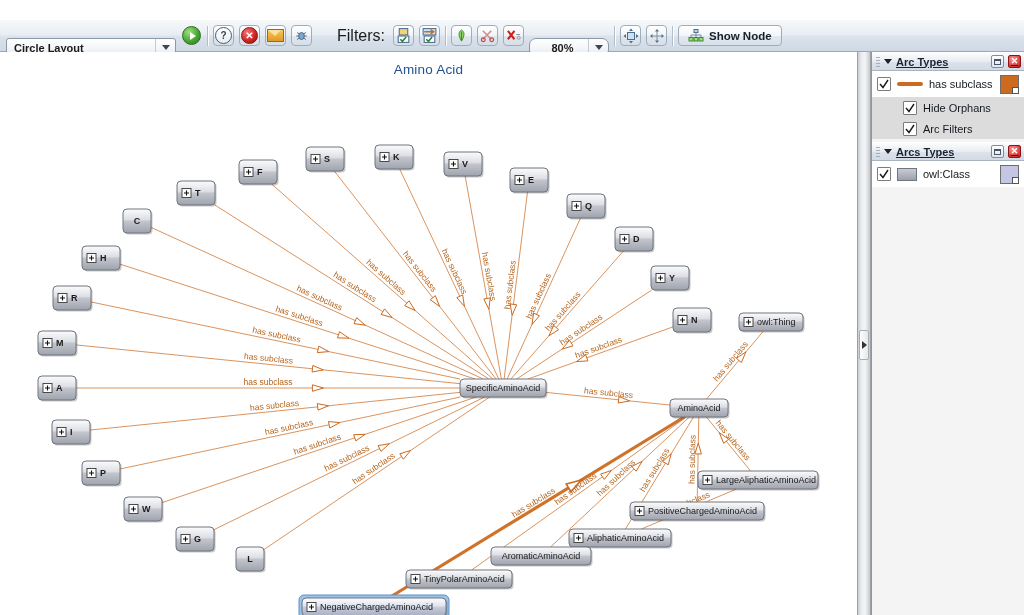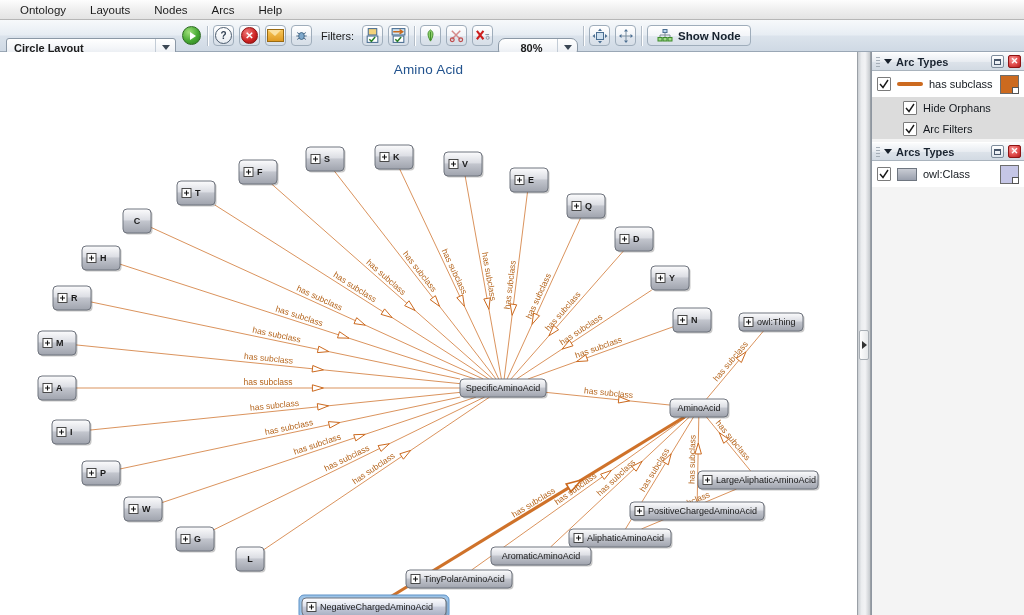--- a/index.html
+++ b/index.html
@@ -49,21 +49,21 @@
     width:0;height:0;border-left:4px solid transparent;border-right:4px solid transparent;
     border-top:5px solid #3a4653;
   }
   .tbtn{
     width:21px;height:21px;border:1px solid #9fadbb;border-radius:4px;
     background:linear-gradient(to bottom,#ffffff 0%,#f1f4f8 50%,#e1e7ef 51%,#d6dee7 100%);
     display:flex;align-items:center;justify-content:center;box-sizing:border-box;
   }
   .tbtn.plain{border:none;background:none;}
   .sep{width:1px;height:20px;background:#b3bdc8;box-shadow:1px 0 0 #fff;}
-  .filters-label{font-size:11px;color:#1c1c1c;margin-left:4px;margin-right:3px;}
+  .filters-label{font-size:16px;color:#1c1c1c;margin-left:20px;margin-right:3px;}
   .showroots{
     height:21px;display:flex;align-items:center;gap:5px;padding:0 9px;
     border:1px solid #9fadbb;border-radius:4px;
     background:linear-gradient(to bottom,#ffffff 0%,#f3f5f9 50%,#e3e9f0 51%,#d8e0e9 100%);
     font-weight:bold;font-size:11.5px;color:#15202c;box-sizing:border-box;
   }
 
   
   .play-circle{
     width:17px;height:17px;border-radius:50%;
@@ -115,21 +115,21 @@
 
   
   .sidepanel{
     position:absolute;left:871px;top:52px;width:153px;height:563px;
     background:#f4f4f4;border-left:1px solid #8e96a0;box-sizing:border-box;
   }
   .panel-header{
     height:19px;display:flex;align-items:center;gap:4px;
     background:linear-gradient(to bottom,#fbfcfd 0%,#e8ecf1 50%,#dde3ea 51%,#d2dae3 100%);
     border-top:1px solid #ffffff;border-bottom:1px solid #a9b3bd;
-    padding:0 3px 0 4px;box-sizing:border-box;font-weight:bold;font-size:11px;color:#1a2430;
+    padding:0 3px 0 4px;box-sizing:border-box;font-weight:bold;font-size:11px;color:#1a2430;text-decoration:underline;
   }
   .grip{width:4px;height:11px;
     background-image:radial-gradient(#9aa4ae 40%,transparent 41%);
     background-size:2px 3px;opacity:.85;}
   .collapse-tri{width:0;height:0;border-left:4px solid transparent;border-right:4px solid transparent;border-top:5px solid #18212c;}
   .panel-title{flex:1;white-space:nowrap;}
   .pbtn{width:13px;height:13px;border-radius:2px;display:flex;align-items:center;justify-content:center;box-sizing:border-box;}
   .pbtn.max{border:1px solid #7f8d9c;background:linear-gradient(to bottom,#ffffff,#dfe6ed);}
   .pbtn.max i{display:block;width:7px;height:6px;border:1px solid #47566a;border-top-width:2px;box-sizing:border-box;}
   .pbtn.close{background:radial-gradient(circle at 35% 30%,#f79a9a 0%,#e14b4b 55%,#b01c1c 100%);border:1px solid #8e1414;color:#fff;font-size:9px;font-weight:bold;line-height:1;}
@@ -159,27 +159,20 @@
 
   
   .nlabel{font-family:"Liberation Sans",sans-serif;font-size:9px;fill:#1a1a1a;}
   .alabel{font-family:"Liberation Sans",sans-serif;font-size:8.5px;fill:#b5651d;}
 </style>
 </head>
 <body>
 
 <div id="app">
 
-  <div class="menubar">
-    <div class="menu-item">Ontology</div>
-    <div class="menu-item">Layouts</div>
-    <div class="menu-item">Nodes</div>
-    <div class="menu-item">Arcs</div>
-    <div class="menu-item">Help</div>
-  </div>
 
   <div class="toolbar">
 
     <div class="combo">
       <span class="lbl">Circle Layout</span>
       <span class="arrow">
           <i class="tri-down"></i>
         </span>
     </div>
 

